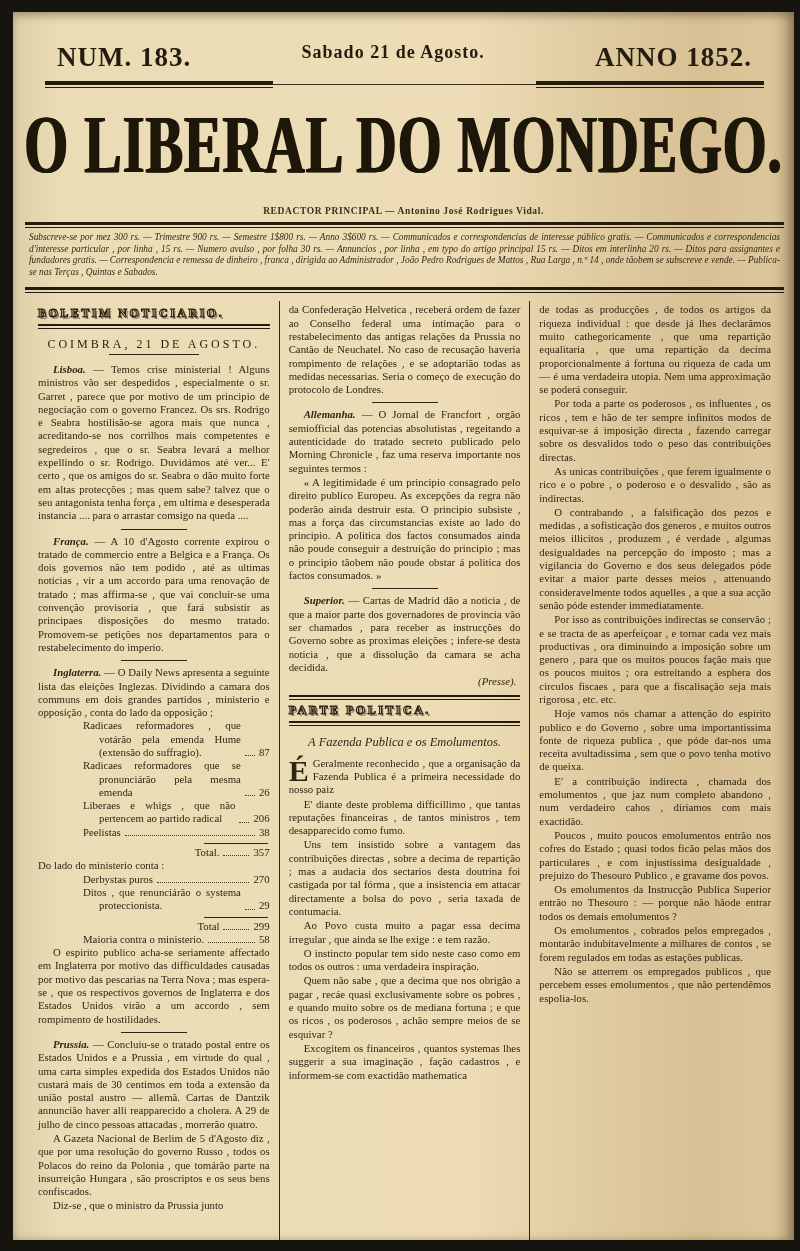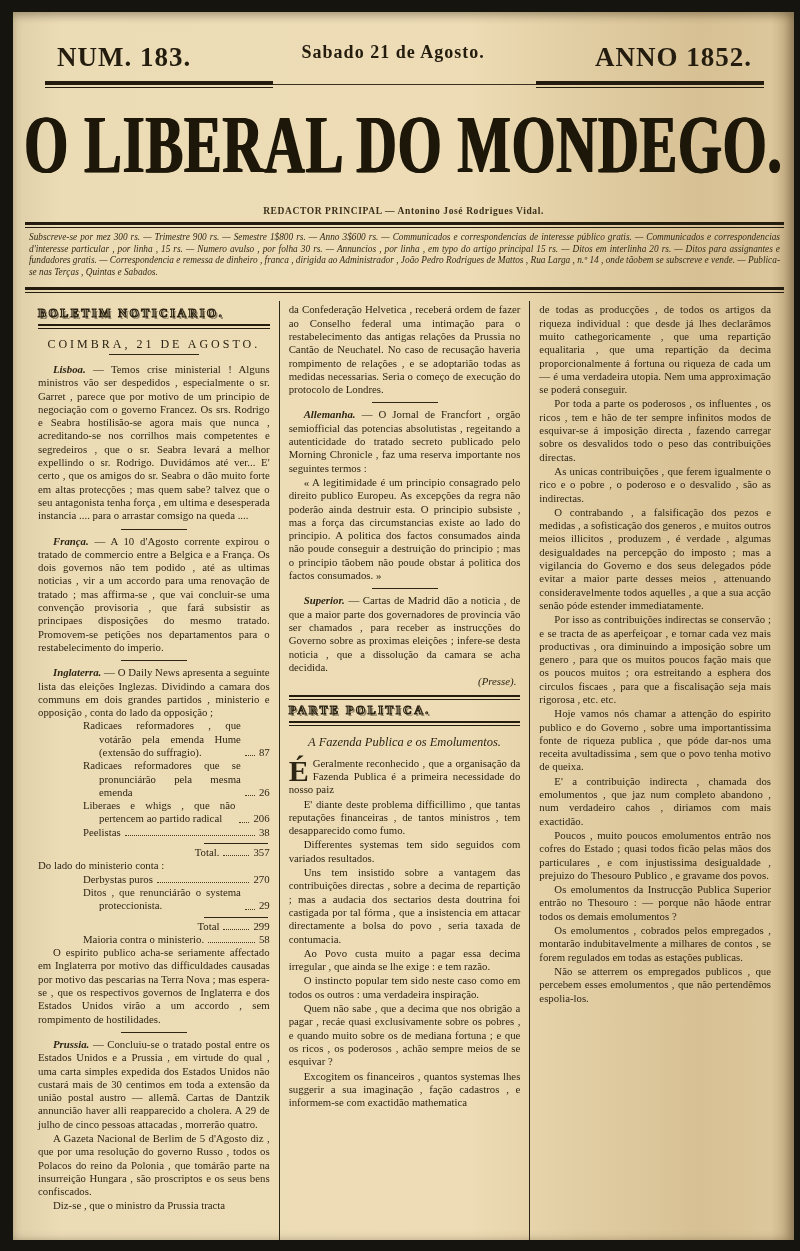--- a/index.html
+++ b/index.html
@@ -160,21 +160,21 @@
           <span class="lbl">Maioria contra o ministerio.</span>
           <span class="ldots"></span>
           <span class="val">58</span>
         </div>
 
       <p class="para">O espirito publico acha-se seriamente affectado em Inglaterra por motivo das difficuldades causadas por motivo das pescarias na Terra Nova ; mas espera-se , que os respectivos governos de Inglaterra e dos Estados Unidos virão a um accordo , sem rompimento de hostilidades.</p>
       <div class="sep"></div>
 
       <p class="para"><span class="lead">Prussia.</span> <span>— Concluiu-se o tratado postal entre os Estados Unidos e a Prussia , em virtude do qual , uma carta simples expedida dos Estados Unidos não custará mais de 30 centimos em toda a extensão da união postal austro — allemã. Cartas de Dantzik annuncião haver alli reapparecido a cholera. A 29 de julho de cinco pessoas attacadas , morrerão quatro.</span></p>
       <p class="para">A Gazeta Nacional de Berlim de 5 d'Agosto diz , que por uma resolução do governo Russo , todos os Polacos do reino da Polonia , que tomárão parte na insurreição Hungara , são proscriptos e os seus bens confiscados.</p>
-      <p class="para">Diz-se , que o ministro da Prussia tracta</p>
+      <p class="para">Diz-se , que o ministro da Prussia junto</p>
     </div>
 
     <div class="col">
       <p class="para noindent">da Confederação Helvetica , receberá ordem de fazer ao Conselho federal uma intimação para o restabelecimento das antigas relações da Prussia no Cantão de Neuchatel. No caso de recusação haveria rompimento de relações , e se adoptarião todas as medidas necessarias. Seria o começo de execução do protocolo de Londres.</p>
       <div class="sep"></div>
 
       <p class="para"><span class="lead">Allemanha.</span> <span>— O Jornal de Francfort , orgão semiofficial das potencias absolutistas , regeitando a autenticidade do tratado secreto publicado pelo Morning Chronicle , faz uma reserva importante nos seguintes termos :</span></p>
       <p class="para">« A legitimidade é um principio consagrado pelo direito publico Europeu. As excepções da regra não poderão ainda destruir esta. O principio subsiste , mas a força das circumstancias existe ao lado do principio. A politica dos factos consumados ainda não poude conseguir a destruição do principio ; mas o principio tãobem não poude obstar á politica dos factos consumados. »</p>
       <div class="sep"></div>
 
@@ -183,21 +183,20 @@
 
       <div class="pp-head">
         <div class="rule-dbl"></div>
         <div class="disp-title">PARTE POLITICA.</div>
         <div class="rule-dbl"></div>
       </div>
       <div class="pp-sub">A Fazenda Publica e os Emolumentos.</div>
 
       <p class="para noindent"><span class="initial">É</span><span>Geralmente reconhecido , que a organisação da Fazenda Publica é a primeira necessidade do nosso paiz</span></p>
       <p class="para">E' diante deste problema difficillimo , que tantas reputações financeiras , de tantos ministros , tem desapparecido como fumo.</p>
-      <p class="para">Differentes systemas tem sido seguidos com variados resultados.</p>
       <p class="para">Uns tem insistido sobre a vantagem das contribuições directas , sobre a decima de repartição ; mas a audacia dos sectarios desta doutrina foi castigada por tal fórma , que a insistencia em attacar directamente a bolsa do povo , seria taxada de contumacia.</p>
       <p class="para">Ao Povo custa muito a pagar essa decima irregular , que ainda se lhe exige : e tem razão.</p>
       <p class="para">O instincto popular tem sido neste caso como em todos os outros : uma verdadeira inspiração.</p>
       <p class="para">Quem não sabe , que a decima que nos obrigão a pagar , recáe quasi exclusivamente sobre os pobres , e quando muito sobre os de mediana fortuna ; e que os ricos , os poderosos , achão sempre meios de se esquivar ?</p>
       <p class="para">Excogitem os financeiros , quantos systemas lhes suggerir a sua imaginação , fação cadastros , e informem-se com exactidão mathematica</p>
     </div>
 
     <div class="col">
       <p class="para noindent">de todas as producções , de todos os artigos da riqueza individual : que desde já lhes declarâmos muito cathegoricamente , que uma repartição equalitaria , que uma repartição da decima proporcionalmente á fortuna ou riqueza de cada um — é uma verdadeira utopia. Nem uma approximação se poderá conseguir.</p>
       <p class="para">Por toda a parte os poderosos , os influentes , os ricos , tem e hão de ter sempre infinitos modos de esquivar-se á imposição directa , fazendo carregar sobre os desvalidos todo o peso das contribuições directas.</p>

